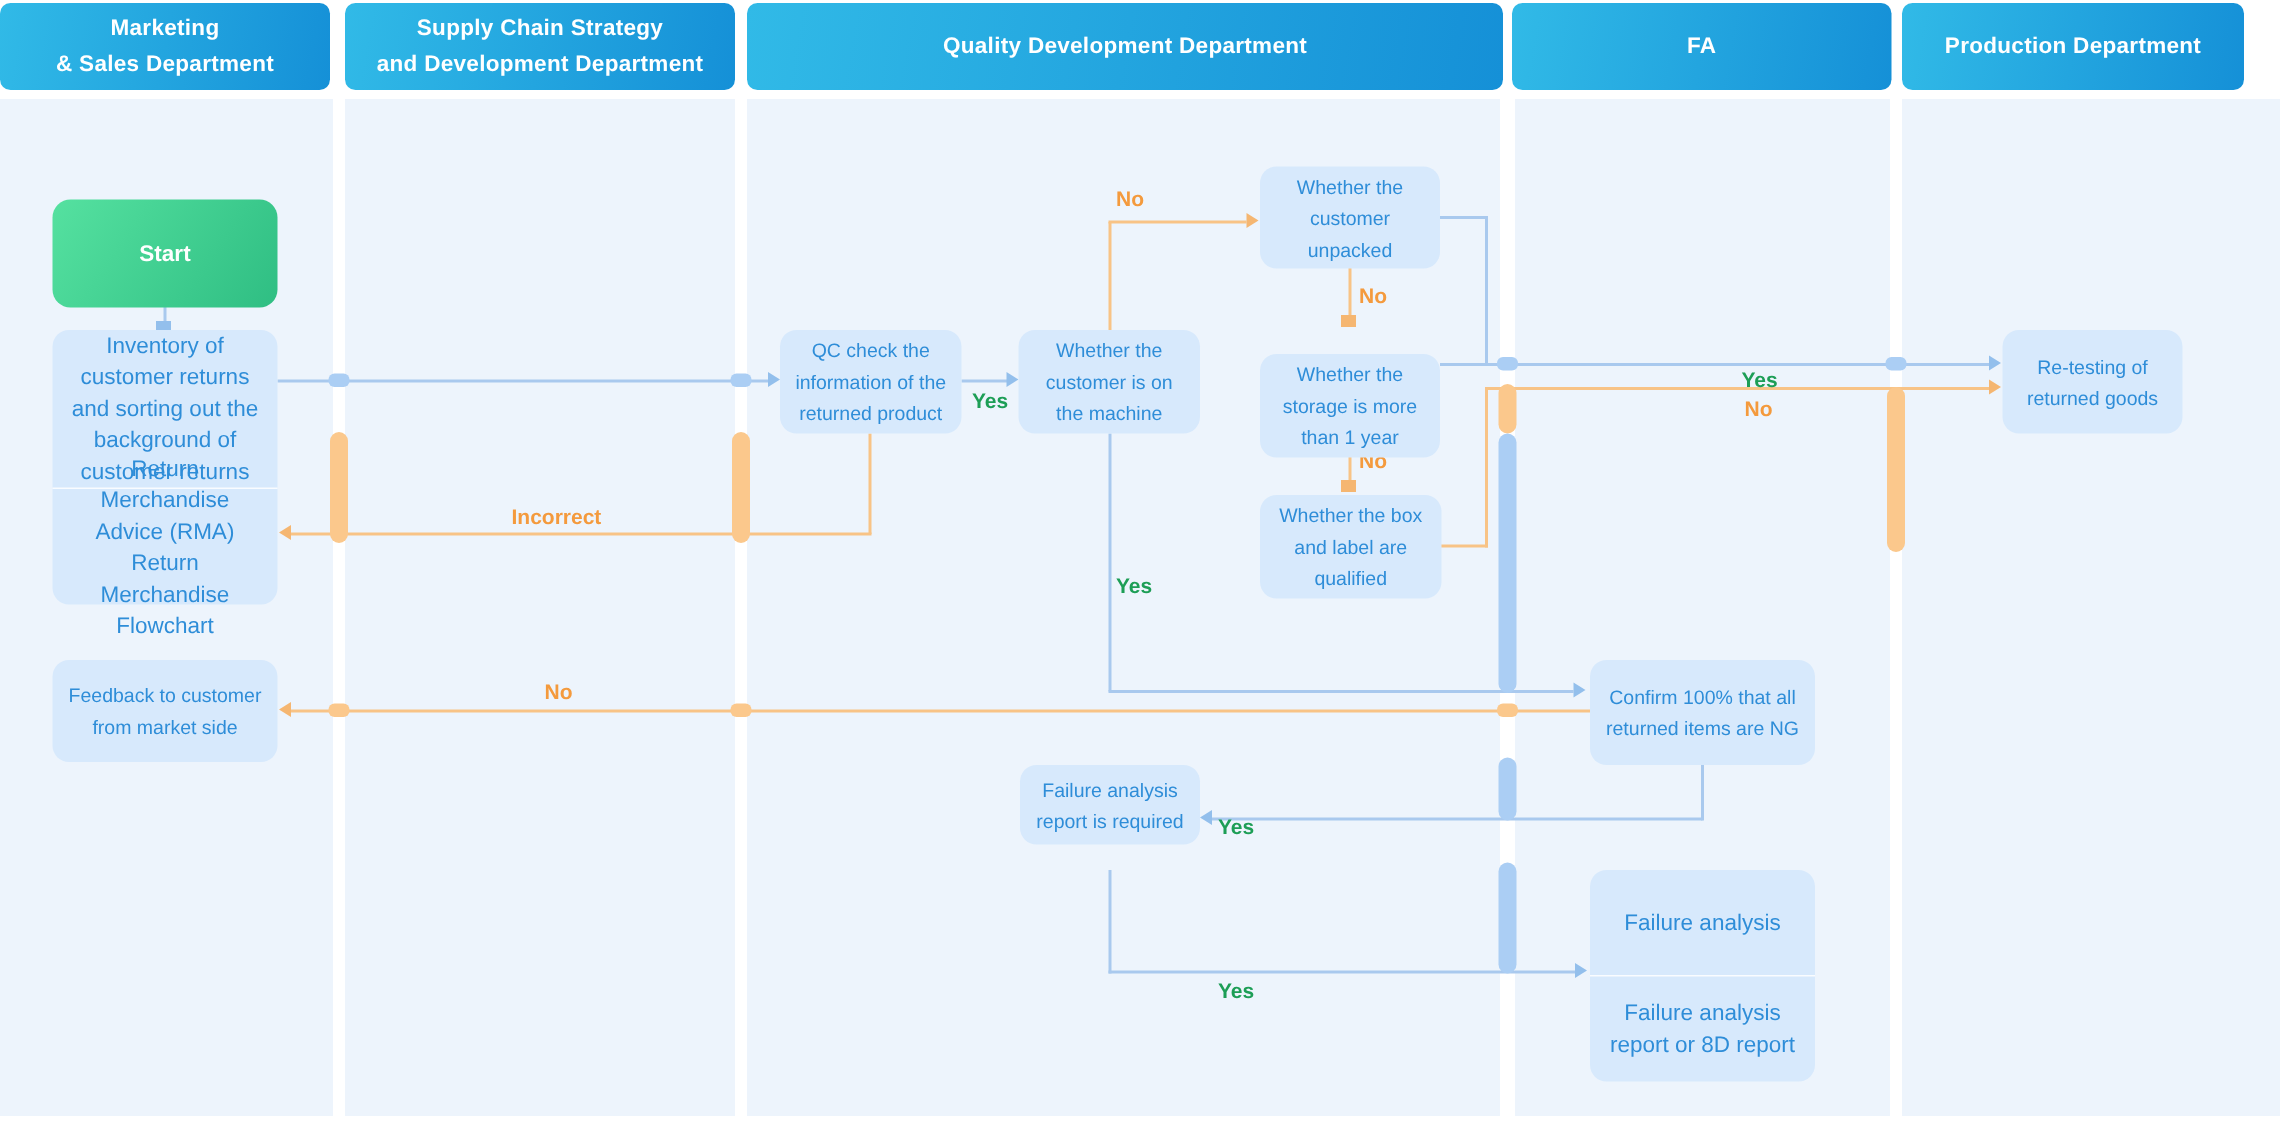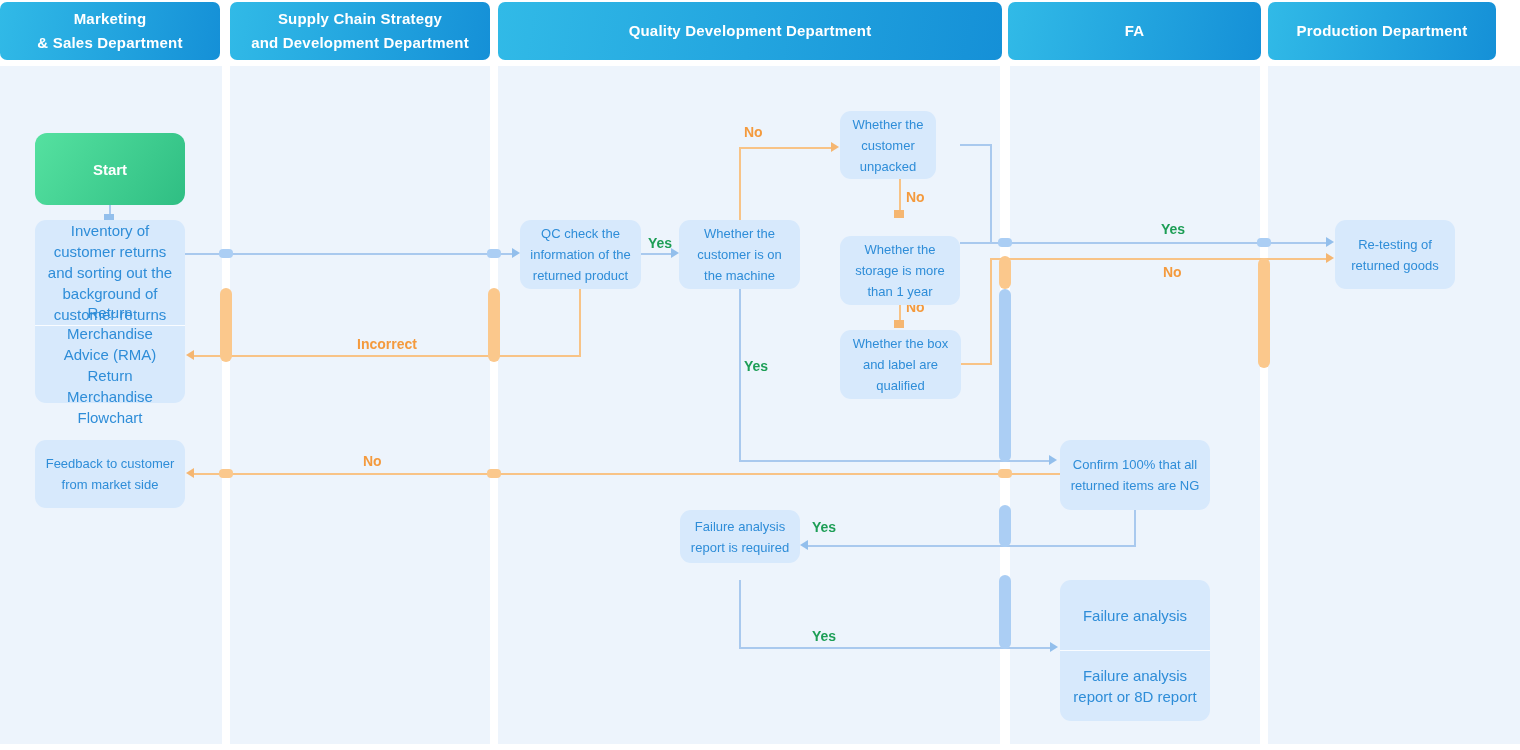--- a/index.html
+++ b/index.html
@@ -42,21 +42,21 @@
   .ao{border-left-color:var(--arrow-orange,#f5b671);border-right-color:var(--arrow-orange,#f5b671);border-top-color:var(--arrow-orange,#f5b671);}
   .ar.ab{border-top-color:transparent;border-bottom-color:transparent;}
   .al.ab{border-top-color:transparent;border-bottom-color:transparent;}
   .ar.ao{border-top-color:transparent;border-bottom-color:transparent;}
   .al.ao{border-top-color:transparent;border-bottom-color:transparent;}
   .tick{position:absolute;width:14px;height:9px;border-radius:4px;}
   .bar{position:absolute;width:12px;border-radius:6px;}
   .tick.tb,.bar.bb{background:var(--bar-blue,#abcef4);}
   .tick.to,.bar.bo{background:var(--bar-orange,#fbc88c);}
   .elabel{position:absolute;font-size:14px;font-weight:600;}
-  .elabel.green{color:var(--label-green,#1d9e56);}
+  .elabel.green{color:var(--label-green,#1d9e56);margin-top:24px;}
   .elabel.orange{color:var(--label-orange,#f49a3d);}
 </style>
 </head>
 <body>
 
 <div id="canvas">
 
   <div class="lane-bg" style="left:0;width:222px"></div>
   <div class="lane-bg" style="left:230px;width:260px"></div>
   <div class="lane-bg" style="left:498px;width:502px"></div>
@@ -145,21 +145,21 @@
   <div class="bar bb" style="left:999px;top:505px;height:42px"></div>
   <div class="bar bb" style="left:999px;top:575px;height:74px"></div>
   <div class="bar bo" style="left:1258px;top:258px;height:110px"></div>
 
   <div class="elabel green" style="left:648px;top:235px">Yes</div>
   <div class="elabel orange" style="left:744px;top:124px">No</div>
   <div class="elabel orange" style="left:906px;top:189px">No</div>
   <div class="elabel orange" style="left:906px;top:299px">No</div>
   <div class="elabel green" style="left:1161px;top:221px">Yes</div>
   <div class="elabel orange" style="left:1163px;top:264px">No</div>
-  <div class="elabel orange" style="left:357px;top:336px">Incorrect</div>
+  <div class="elabel orange" style="left:341px;top:336px">Incorrect</div>
   <div class="elabel green" style="left:744px;top:358px">Yes</div>
   <div class="elabel orange" style="left:363px;top:453px">No</div>
   <div class="elabel green" style="left:812px;top:519px">Yes</div>
   <div class="elabel green" style="left:812px;top:628px">Yes</div>
 
   <div class="start-node" style="left:35px;top:133px;width:150px;height:72px">
     <span>Start</span>
   </div>
 
   <div class="node-group" style="left:35px;top:220px;width:150px">
@@ -176,21 +176,21 @@
   </div>
 
   <div class="node" style="left:520px;top:220px;width:121px;height:69px">
     <span>QC check the information of the returned product</span>
   </div>
 
   <div class="node" style="left:679px;top:220px;width:121px;height:69px">
     <span>Whether the customer is on the machine</span>
   </div>
 
-  <div class="node" style="left:840px;top:111px;width:96px;height:68px">
+  <div class="node" style="left:840px;top:111px;width:120px;height:68px">
     <span>Whether the customer unpacked</span>
   </div>
 
   <div class="node" style="left:840px;top:236px;width:120px;height:69px">
     <span>Whether the storage is more than 1 year</span>
   </div>
 
   <div class="node" style="left:840px;top:330px;width:121px;height:69px">
     <span>Whether the box and label are qualified</span>
   </div>

